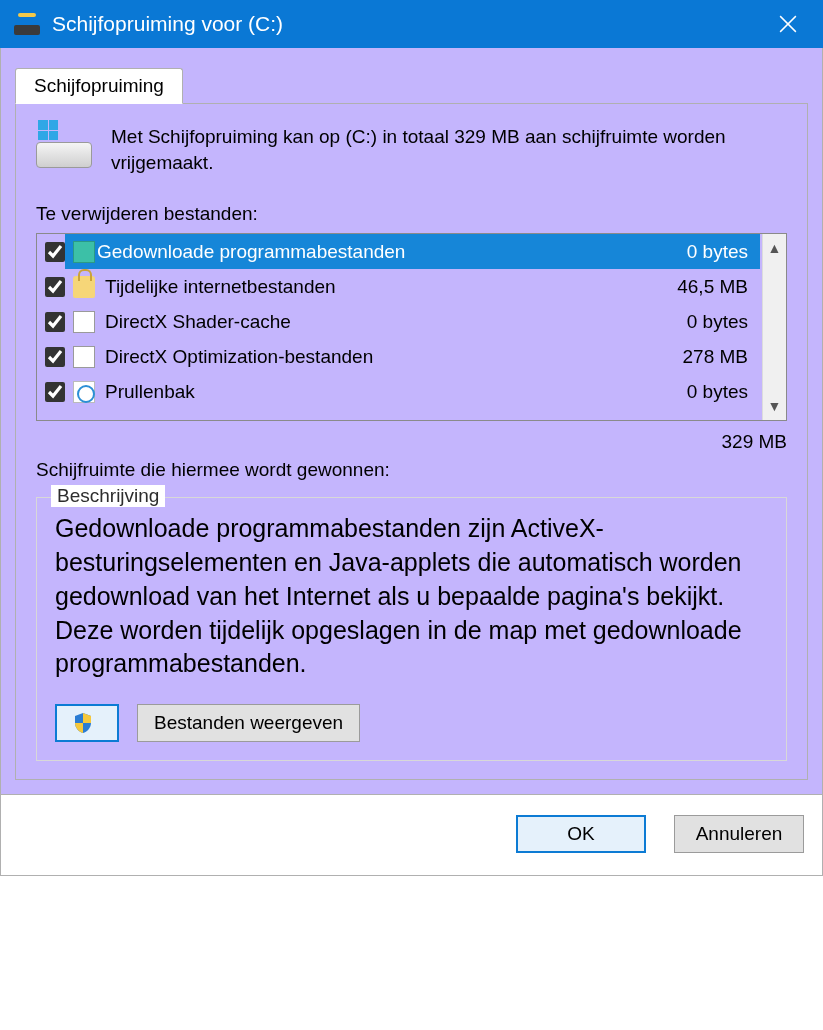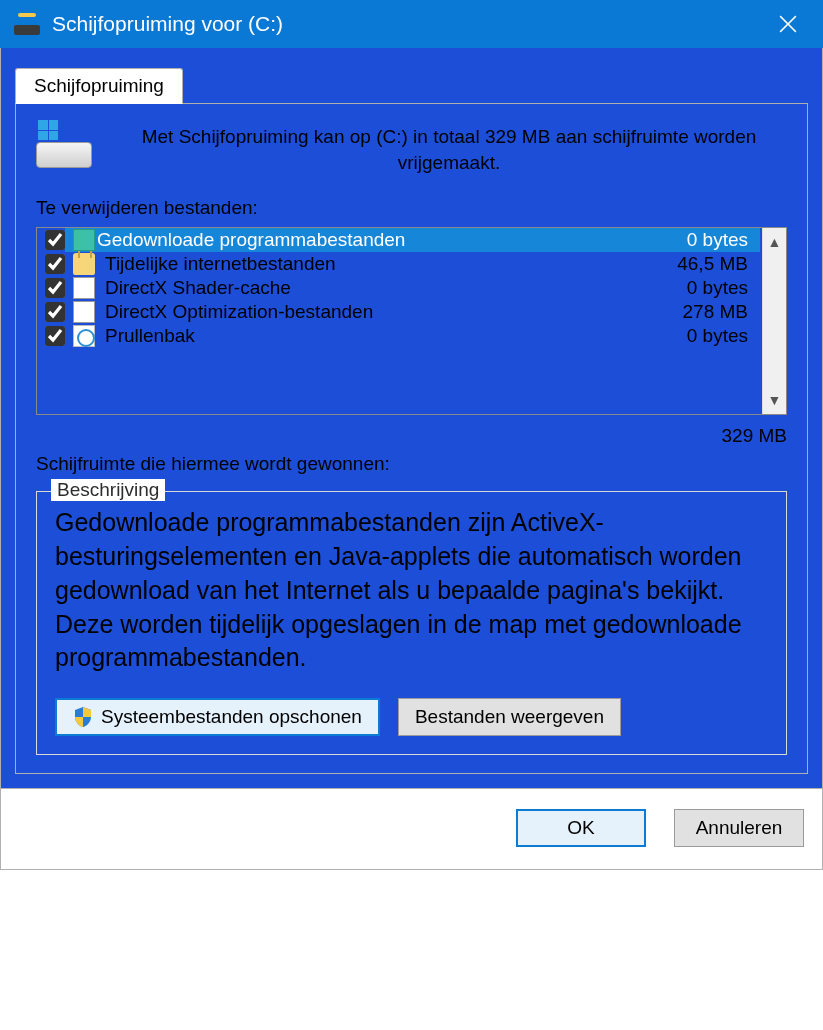--- a/index.html
+++ b/index.html
@@ -51,21 +51,21 @@
     height: 48px;
     display: flex;
     align-items: center;
     justify-content: center;
     color: #fff;
   }
   .titlebar .close svg { width: 18px; height: 18px; }
   .window-body {
     border: 1px solid #b0b0b0;
     border-top: none;
-    background: #1d4ed8;
+    background: #c4b5fd;
     padding: 20px 14px 14px 14px;
   }
   .tabrow {
     display: flex;
     margin-bottom: -1px;
   }
   .tab {
     border: 1px solid #b0b0b0;
     border-bottom: 1px solid #fff;
     background: #fff;
@@ -77,22 +77,21 @@
     z-index: 2;
   }
   .tab-content {
     border: 1px solid #b0b0b0;
     padding: 20px 20px 18px 20px;
     position: relative;
   }
   .intro-row {
     display: flex;
     gap: 5px;
-    margin-bottom: 22px;
-    text-align: center;
+    margin-bottom: 28px;
   }
   .drive-icon-wrap {
     width: 70px;
     flex-shrink: 0;
     padding-top: 2px;
   }
   .drive-icon {
     width: 56px;
     height: 42px;
     position: relative;
@@ -132,21 +131,21 @@
     display: flex;
     margin-bottom: 10px;
   }
   .file-list-items {
     flex: 1;
     overflow: hidden;
   }
   .file-row {
     display: flex;
     align-items: center;
-    height: 24px;
+    height: 35px;
     padding: 0 2px 0 6px;
     font-size: 19px;
   }
   .file-row input[type=checkbox] {
     width: 20px;
     height: 20px;
     margin: 0 8px 0 2px;
     accent-color: #333;
   }
   .item-icon {
@@ -386,21 +385,20 @@
     <div class="fieldset">
       <div class="legend">Beschrijving</div>
       <div class="desc-text">Gedownloade programmabestanden zijn ActiveX-besturingselementen en Java-applets die automatisch worden gedownload van het Internet als u bepaalde pagina's bekijkt. Deze worden tijdelijk opgeslagen in de map met gedownloade programmabestanden.</div>
       <div class="button-row-inner">
         <button class="btn highlight">
           <svg class="shield" viewBox="0 0 20 22">
             <path d="M10 1 L18 4 V11 C18 16 14 20 10 21 C6 20 2 16 2 11 V4 Z" fill="#2b7cd3"></path>
             <path d="M10 1 L18 4 V11 L10 11 Z" fill="#f6c83b"></path>
             <path d="M10 11 L10 21 C6 20 2 16 2 11 Z" fill="#f6c83b"></path>
           </svg>
-          <span>Systeembestanden opschonen</span>
         </button>
         <button class="btn">
           <span>Bestanden weergeven</span>
         </button>
       </div>
     </div>
 
   </div>
 </div>
 

